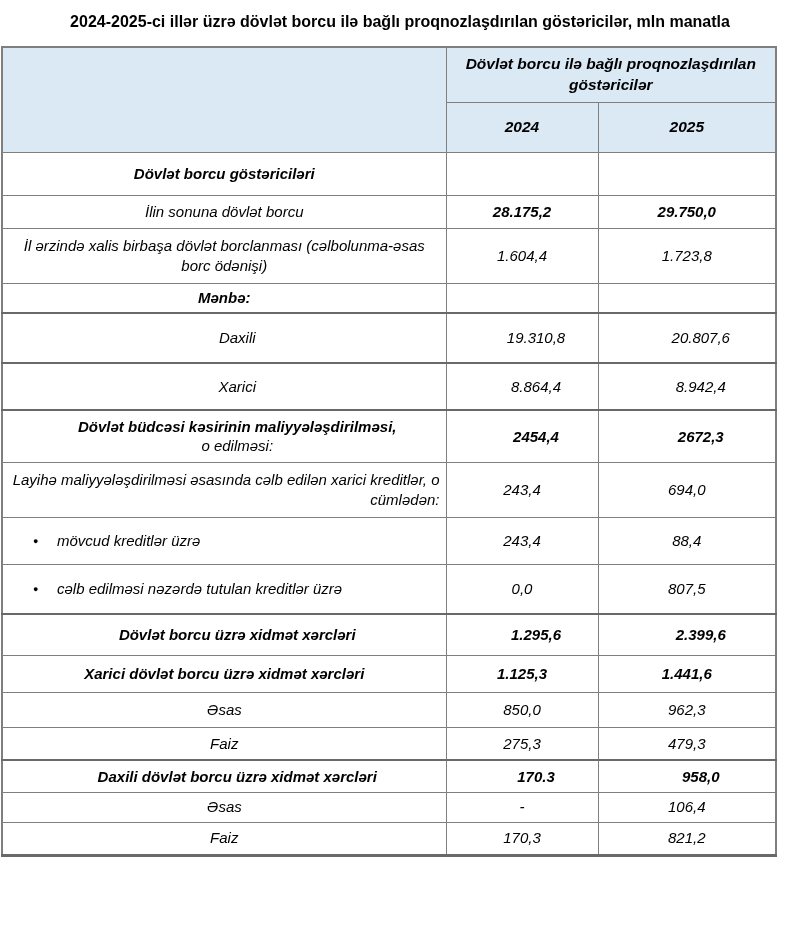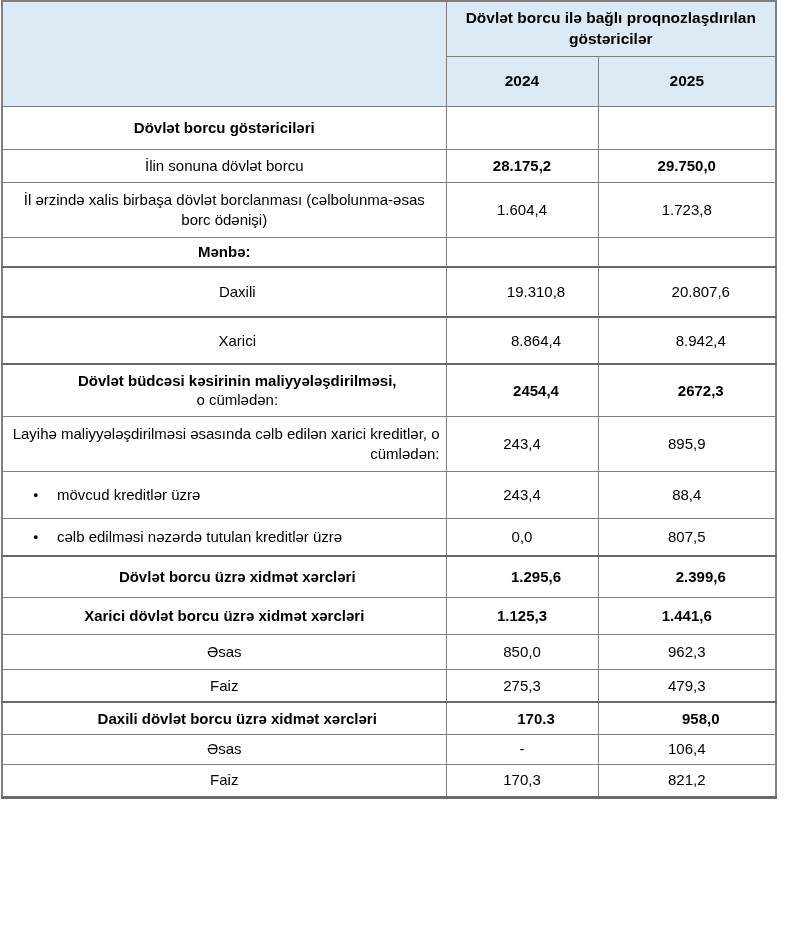--- a/index.html
+++ b/index.html
@@ -18,41 +18,42 @@
     font-weight:bold;font-size:16px;line-height:1.5;text-align:center;
     padding:10px 58px 12px 58px;
   }
   table.debt{
     border-collapse:collapse;table-layout:fixed;
     width:774px;margin-left:1px;
     border:2px solid var(--border);
     border-bottom:3px solid var(--border-dark);
   }
   col.c1{width:444px;} col.c2{width:152px;} col.c3{width:178px;}
-  th,td{border:1px solid var(--border);padding:2px 4px;vertical-align:middle;}
+  th,td{border:1px solid var(--border);padding:2px 4px;vertical-align:middle;font-style:italic;}
   thead th{
     background:var(--header-bg);
     font-size:15.5px;font-weight:bold;text-align:center;line-height:1.35;
   }
   th.corner{height:105px;}
   tr.h1{height:55px;}
   tr.h2{height:50px;}
   td{font-size:15px;text-align:center;line-height:1.3;}
   td.label{padding:2px 6px;}
   td.label.left{text-align:right;padding-left:7px;}
   td.label.bullet{text-align:left;padding-left:54px;}
   td.label .dot{display:inline-block;width:24px;margin-left:-24px;text-align:left;font-size:13px;}
   .b{font-weight:bold;}
   .sub{font-weight:normal;}
   tr.thick-top td{border-top:2px solid var(--border-dark);padding-left:32px;}
 </style>
 </head>
 <body>
 
 <div class="page">
+  <div class="title">2024-2025-ci illər üzrə dövlət borcu ilə bağlı proqnozlaşdırılan göstəricilər, mln manatla</div>
 
   <table class="debt">
     <colgroup>
       <col class="c1">
         <col class="c2">
         <col class="c3">
     </colgroup>
     <thead>
       <tr class="h1">
         <th class="corner" rowspan="2"></th>
@@ -88,35 +89,35 @@
           <td class="label">Daxili</td>
           <td class="val">19.310,8</td>
           <td class="val">20.807,6</td>
         </tr>
         <tr class="thick-top" style="height: 47px;">
           <td class="label">Xarici</td>
           <td class="val">8.864,4</td>
           <td class="val">8.942,4</td>
         </tr>
         <tr class="thick-top" style="height: 52px;">
-          <td class="label b">Dövlət büdcəsi kəsirinin maliyyələşdirilməsi,<div class="sub">o cümlədən:</div></td>
+          <td class="label b">Dövlət büdcəsi kəsirinin maliyyələşdirilməsi,<div class="sub">o edilməsi:</div></td>
           <td class="val b">2454,4</td>
           <td class="val b">2672,3</td>
         </tr>
         <tr style="height: 55px;">
           <td class="label left">Layihə maliyyələşdirilməsi əsasında cəlb edilən xarici kreditlər, o cümlədən:</td>
           <td class="val">243,4</td>
-          <td class="val">895,9</td>
+          <td class="val">694,0</td>
         </tr>
         <tr style="height: 47px;">
           <td class="label left bullet"><span class="dot" style="font-size: 9px; vertical-align: 2px;">●</span>mövcud kreditlər üzrə</td>
           <td class="val">243,4</td>
           <td class="val">88,4</td>
         </tr>
-        <tr style="height: 38px;">
+        <tr style="height: 50px;">
           <td class="label left bullet"><span class="dot" style="font-size: 9px; vertical-align: 2px;">●</span>cəlb edilməsi nəzərdə tutulan kreditlər üzrə</td>
           <td class="val">0,0</td>
           <td class="val">807,5</td>
         </tr>
         <tr class="thick-top" style="height: 41px;">
           <td class="label b">Dövlət borcu üzrə xidmət xərcləri</td>
           <td class="val b">1.295,6</td>
           <td class="val b">2.399,6</td>
         </tr>
         <tr style="height: 37px;">

